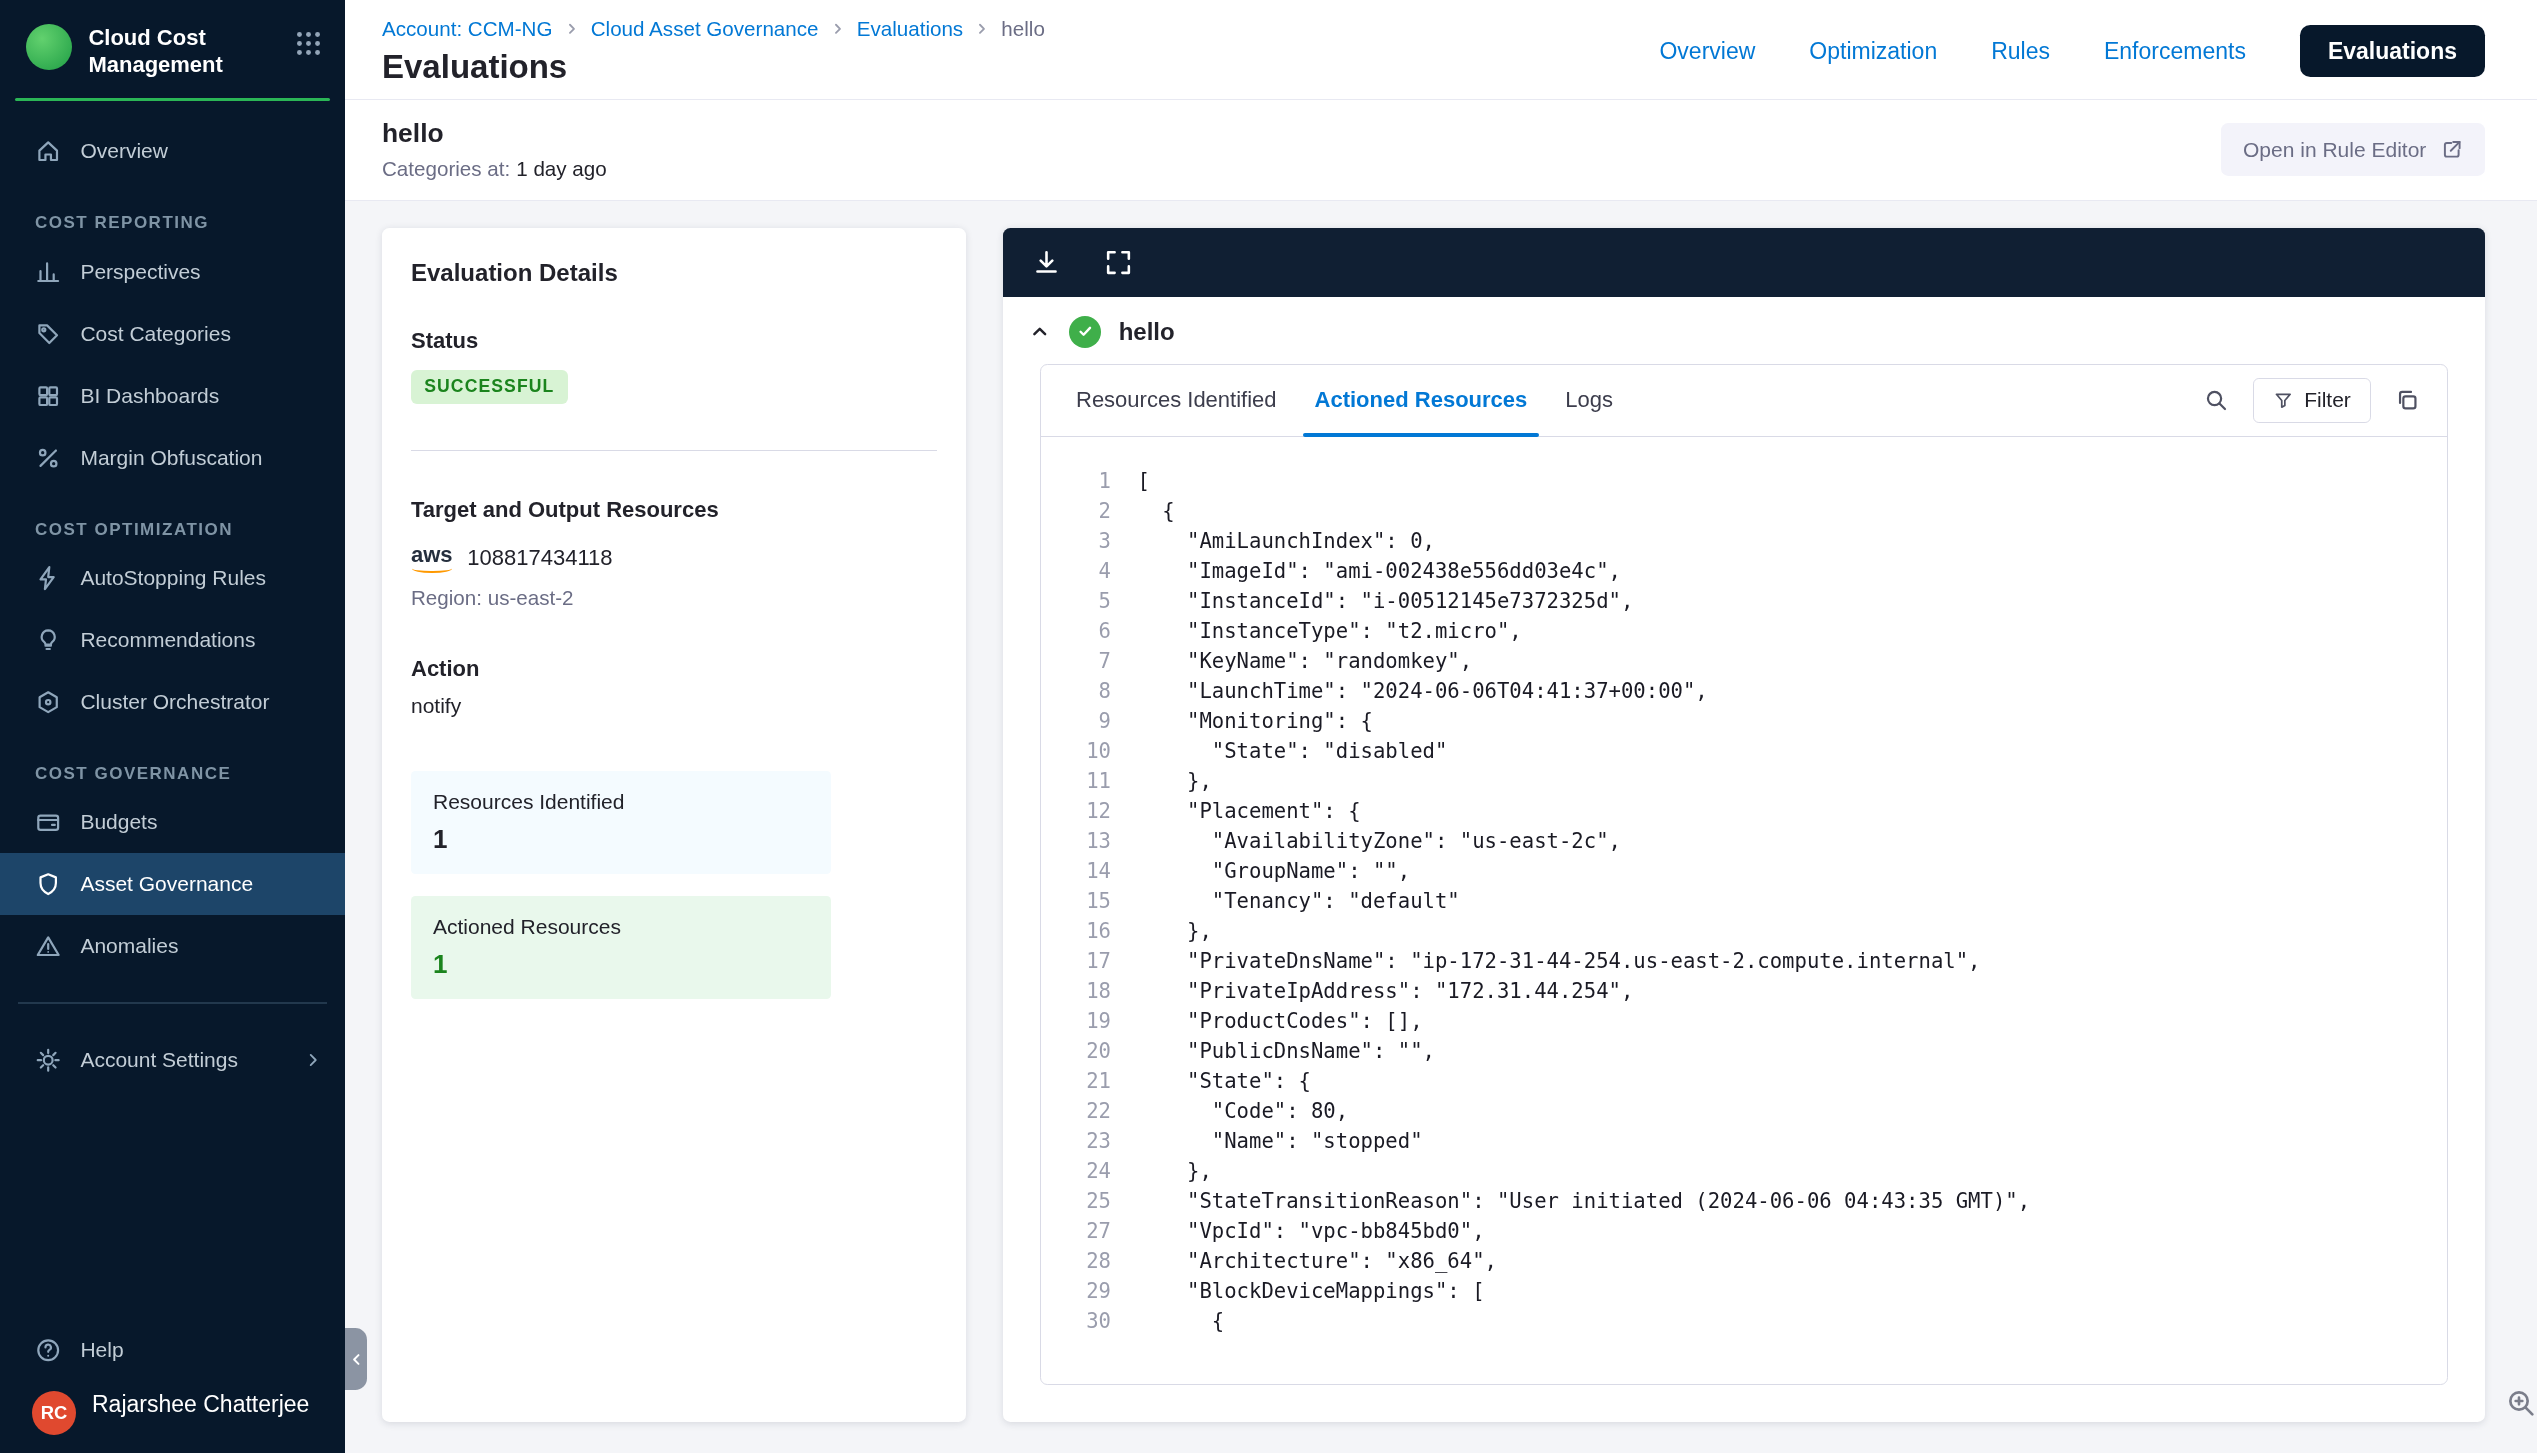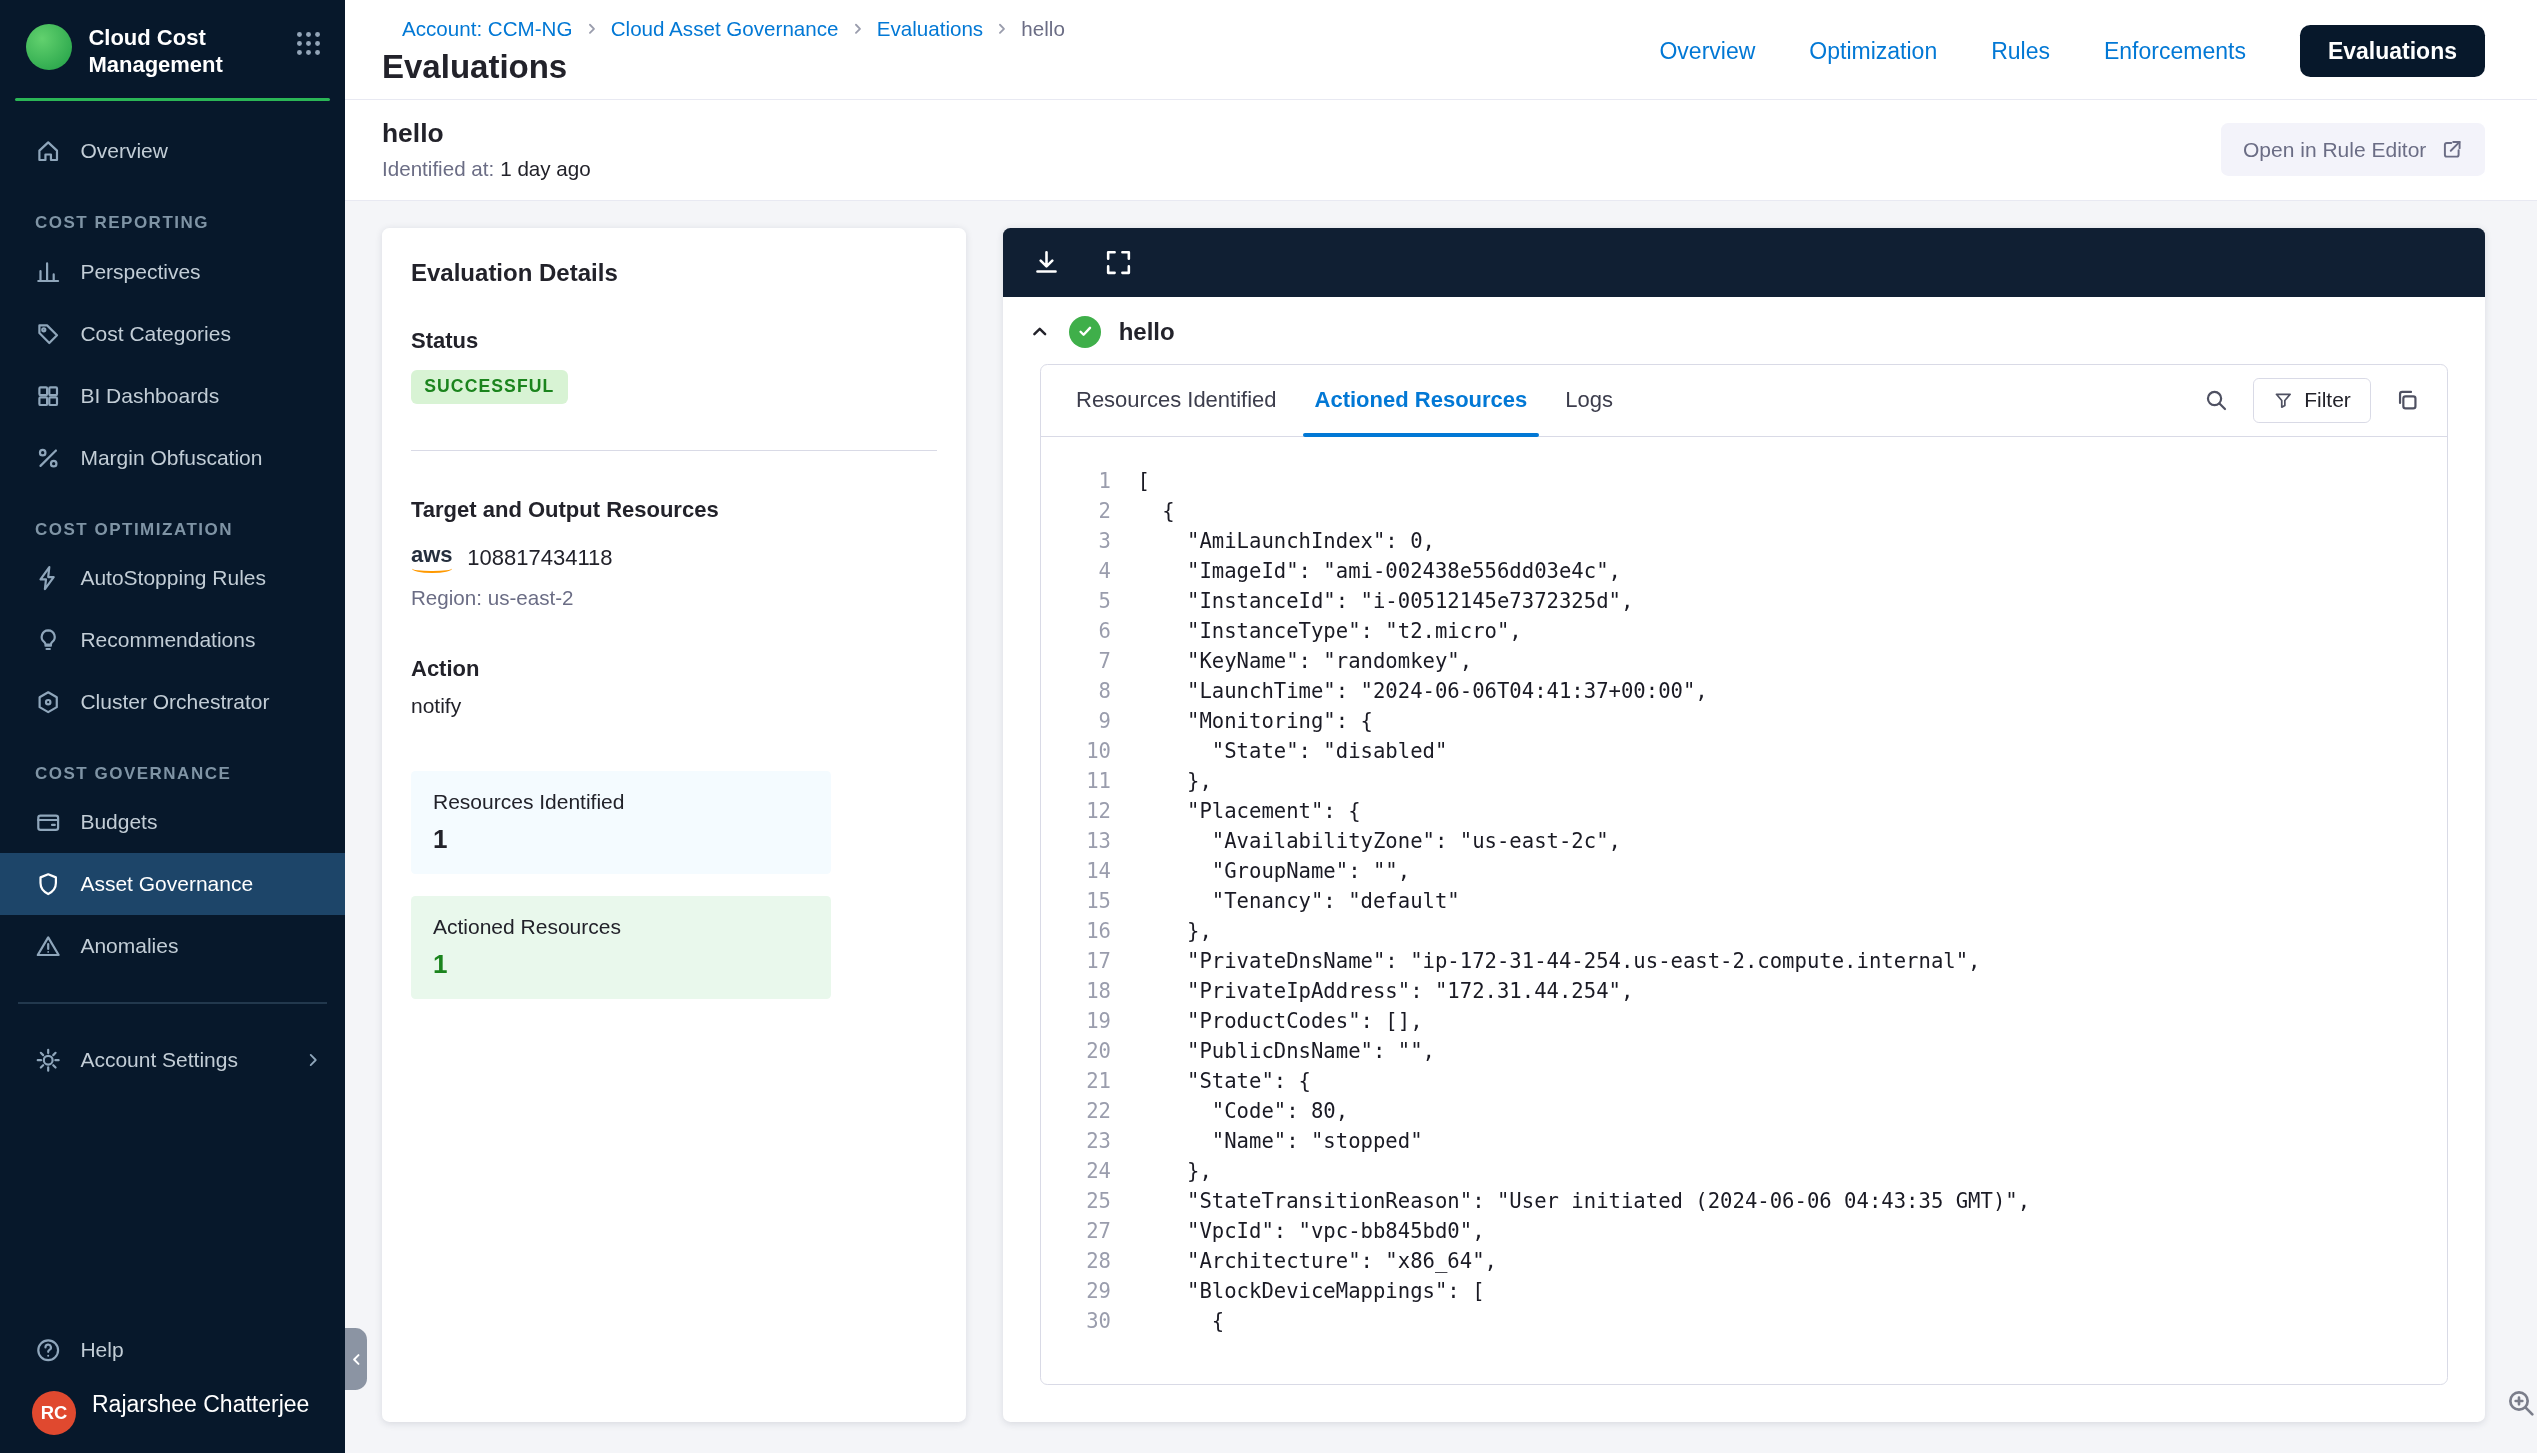--- a/index.html
+++ b/index.html
@@ -44,21 +44,21 @@
   .user-name { color:#fff; font-size:23px; }
   .collapse-handle { position:absolute; right:-22px; top:1328px; width:22px; height:62px;
     background:#8b94a3; border-radius:0 11.7px 11.7px 0; display:flex; align-items:center;
     justify-content:center; color:#ffffff; z-index:10; cursor:pointer; }
   .collapse-handle .ico { width:19px; height:19px; }
 
   
   .main { flex:1; display:flex; flex-direction:column; min-width:0; }
   .topbar { background:#fff; border-bottom:1.5px solid #e8e9f2; padding:16px 53px 13.2px 37px;
     display:flex; align-items:center; justify-content:space-between; flex-shrink:0; }
-  .breadcrumb { display:flex; align-items:center; gap:10.3px; font-size:20.6px; line-height:25px;margin-left:20px; }
+  .breadcrumb { display:flex; align-items:center; gap:10.3px; font-size:20.6px; line-height:25px; }
   .crumb.link { color:var(--accent-blue,#0278d5); cursor:pointer; }
   .crumb.current { color:var(--text-gray,#6b6d85); }
   .bc-sep { width:17.6px; height:17.6px; color:#9a9dad; }
   .page-title { font-size:33px; line-height:38px; font-weight:700; margin:7.3px 0 0; color:var(--text-dark,#22222a); }
   .tb-nav { display:flex; align-items:center; gap:54px; }
   .tb-link { font-size:23px; color:var(--accent-blue,#0278d5); cursor:pointer; }
   .tb-link.pill { background:var(--navy,#07182b); color:#fff; padding:12.5px 28px; border-radius:10.3px; font-weight:600; }
 
   .subbar { background:#fff; border-bottom:1.5px solid #e8e9f2; padding:17.6px 53px 19px 37px;
     display:flex; align-items:center; justify-content:space-between; flex-shrink:0; }
@@ -341,21 +341,21 @@
       <span class="tb-link">Rules</span>
       <span class="tb-link">Enforcements</span>
       <span class="tb-link pill">Evaluations</span>
     </nav>
   </header>
 
   <div class="subbar">
     <div>
       <div class="eval-title">hello</div>
       <div class="eval-meta">
-        <span>Identified at:</span><span class="val">1 day ago</span>
+        <span>Categories at:</span><span class="val">1 day ago</span>
       </div>
     </div>
     <button class="rule-editor-btn">
       <span>Open in Rule Editor</span>
       <span class="ico">
           <svg viewBox="0 0 24 24" fill="none" stroke="currentColor" stroke-width="2" stroke-linecap="round" stroke-linejoin="round">
             <path d="M11.5 5H7a2 2 0 0 0-2 2v10a2 2 0 0 0 2 2h10a2 2 0 0 0 2-2v-4.5"></path>
             <path d="M13.5 4H20v6.5"></path>
             <path d="M20 4 11 13"></path>
           </svg>

